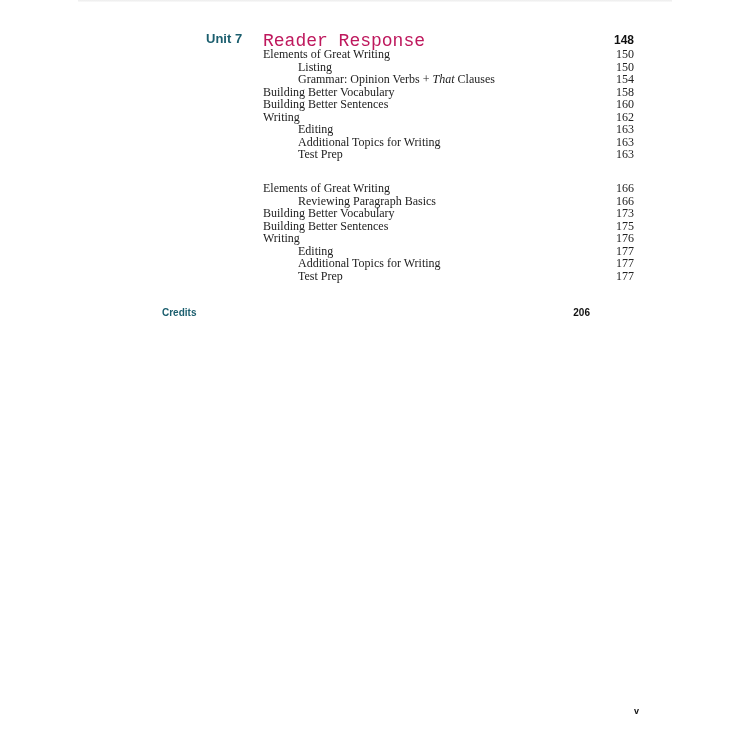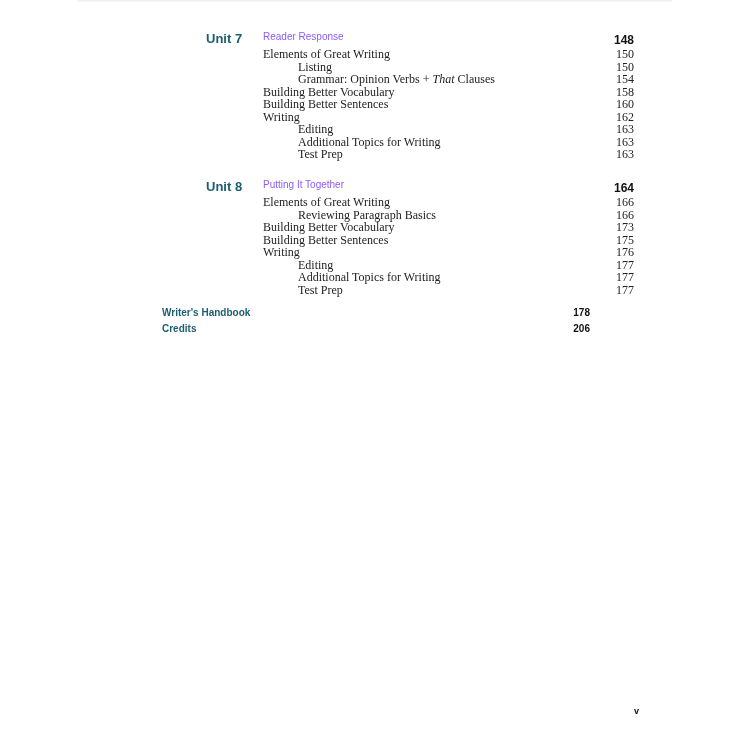--- a/index.html
+++ b/index.html
@@ -44,23 +44,23 @@
     top: -3px;
     font-family: "Liberation Sans", sans-serif;
     font-weight: bold;
     font-size: 13px;
     color: #1b5e6e;
   }
   .unit-title {
     position: absolute;
     left: 57px;
     top: -3px;
-    font-family: Liberation Sans, sans-serif;
-    font-size: 10px;
-    color: #8b5cf6;
+    font-family: Liberation Mono, monospace;
+    font-size: 18px;
+    color: #be185d;
   }
   .unit-page {
     position: absolute;
     right: 0;
     top: -1px;
     font-family: "Liberation Sans", sans-serif;
     font-weight: bold;
     font-size: 12px;
     color: #111;
   }
@@ -161,25 +161,20 @@
       <span class="label">Additional Topics for Writing</span>
       <span class="pg">163</span>
     </div>
     <div class="entry lvl2">
       <span class="label">Test Prep</span>
       <span class="pg">163</span>
     </div>
   </div>
 
   <div class="unit-block" style="top:182px;">
-    <div class="unit-head">
-      <span class="unit-label">Unit 8</span>
-      <span class="unit-title">Putting It Together</span>
-      <span class="unit-page">164</span>
-    </div>
     <div class="entry lvl1">
       <span class="label">Elements of Great Writing</span>
       <span class="pg">166</span>
     </div>
     <div class="entry lvl2">
       <span class="label">Reviewing Paragraph Basics</span>
       <span class="pg">166</span>
     </div>
     <div class="entry lvl1">
       <span class="label">Building Better Vocabulary</span>
@@ -201,24 +196,20 @@
       <span class="label">Additional Topics for Writing</span>
       <span class="pg">177</span>
     </div>
     <div class="entry lvl2">
       <span class="label">Test Prep</span>
       <span class="pg">177</span>
     </div>
   </div>
 
   <div class="backmatter">
-    <div class="bm-row">
-      <span class="label">Writer's Handbook</span>
-      <span class="pg">178</span>
-    </div>
     <div class="bm-row">
       <span class="label">Credits</span>
       <span class="pg">206</span>
     </div>
   </div>
 
   <div class="folio">v</div>
 </div>
 
 </body></html>

